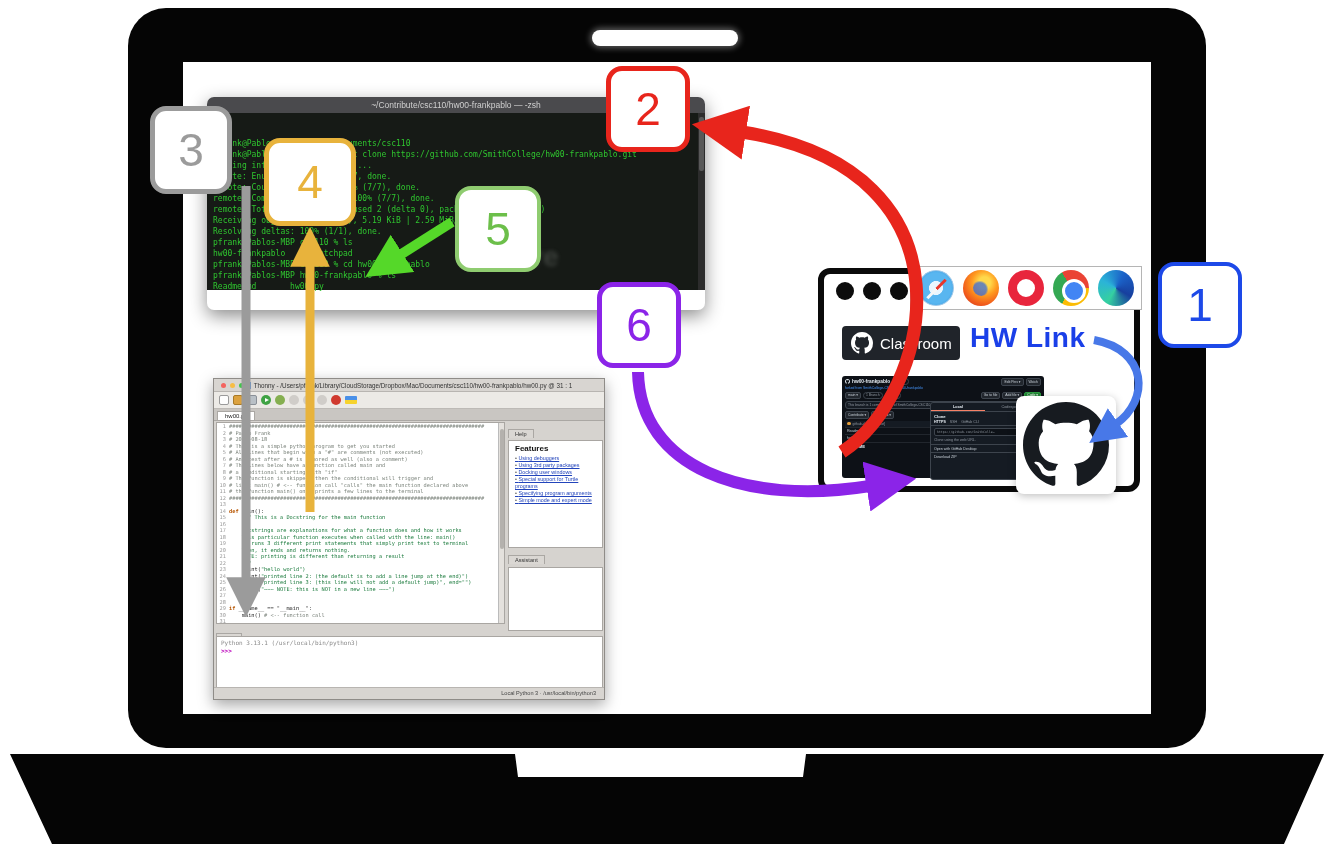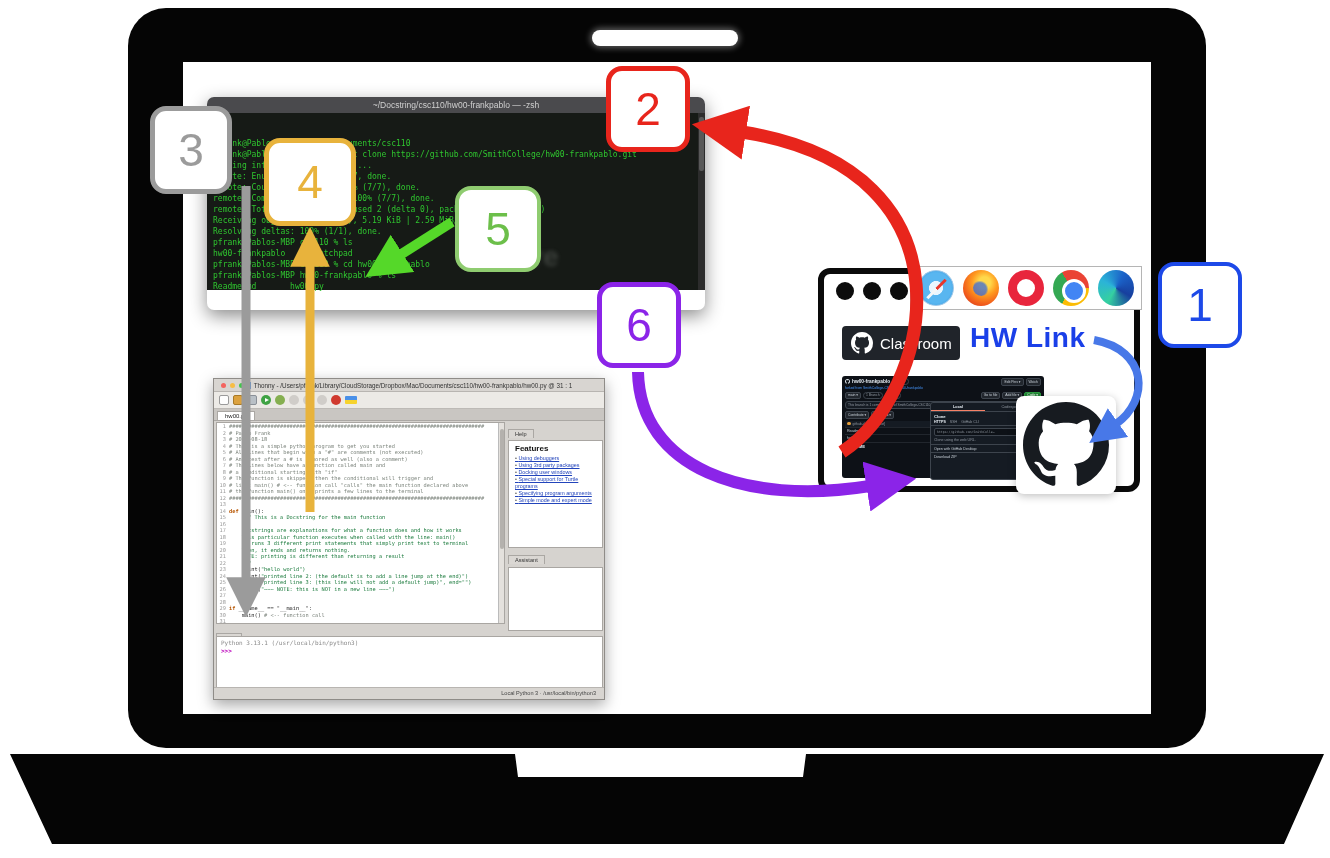--- a/index.html
+++ b/index.html
@@ -159,21 +159,21 @@
 
 <div class="stage">
 
   <div class="bezel"></div>
   <div class="screen"></div>
   <div class="camera-bar"></div>
   <div class="base"></div>
 
   <div class="terminal">
     <div class="term-path">
-      <span>~/Docstring/csc110/hw00-frankpablo — -zsh</span>
+      <span>~/Contribute/csc110/hw00-frankpablo — -zsh</span>
     </div>
     <div class="term-body">
       <div class="term-line"><span>pfrank@Pablos-MBP ~ % cd Documents/csc110</span></div><div class="term-line"><span>pfrank@Pablos-MBP csc110 % git clone https://github.com/SmithCollege/hw00-frankpablo.git</span></div><div class="term-line"><span>Cloning into 'hw00-frankpablo'...</span></div><div class="term-line"><span>remote: Enumerating objects: 7, done.</span></div><div class="term-line"><span>remote: Counting objects: 100% (7/7), done.</span></div><div class="term-line"><span>remote: Compressing objects: 100% (7/7), done.</span></div><div class="term-line"><span>remote: Total 7 (delta 0), reused 2 (delta 0), pack-reused 0 (from 0)</span></div><div class="term-line"><span>Receiving objects: 100% (7/7), 5.19 KiB | 2.59 MiB/s, done.</span></div><div class="term-line"><span>Resolving deltas: 100% (1/1), done.</span></div><div class="term-line"><span>pfrank@Pablos-MBP csc110 % ls</span></div><div class="term-line"><span>hw00-frankpablo    scratchpad</span></div><div class="term-line"><span>pfrank@Pablos-MBP csc110 % cd hw00-frankpablo</span></div><div class="term-line"><span>pfrank@Pablos-MBP hw00-frankpablo % ls</span></div><div class="term-line"><span>Readme.md       hw00.py</span></div>
       <div class="ghost-word">Where</div>
       <div class="term-scroll"></div>
     </div>
   </div>
 
   <div class="thonny">
     <div class="th-titlebar">

